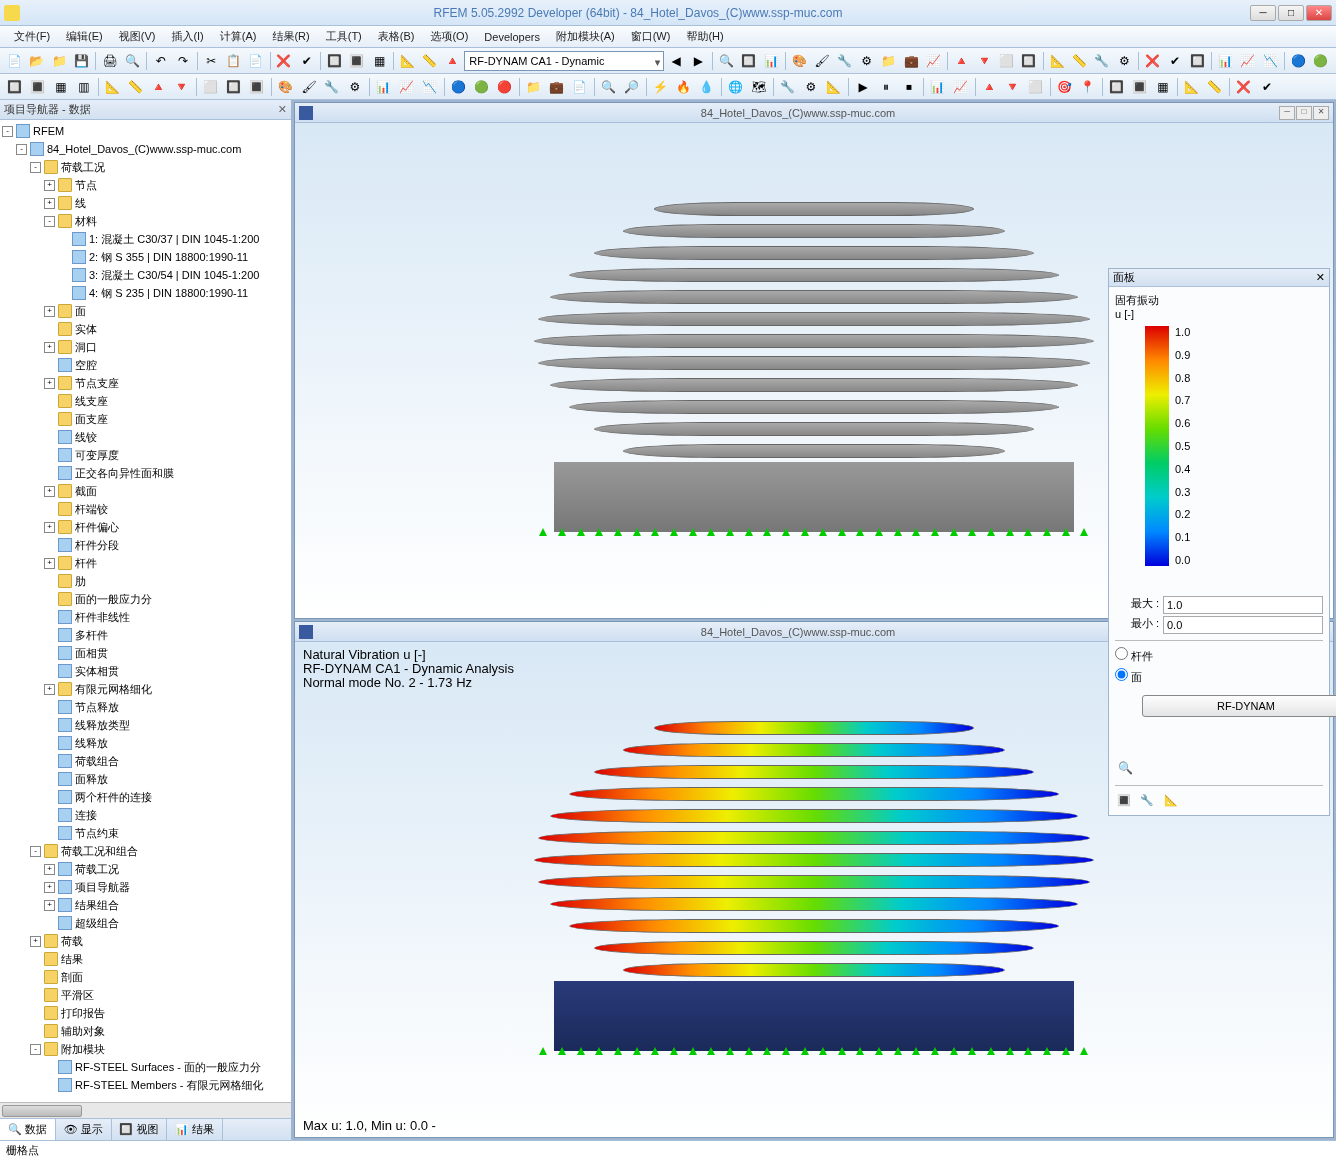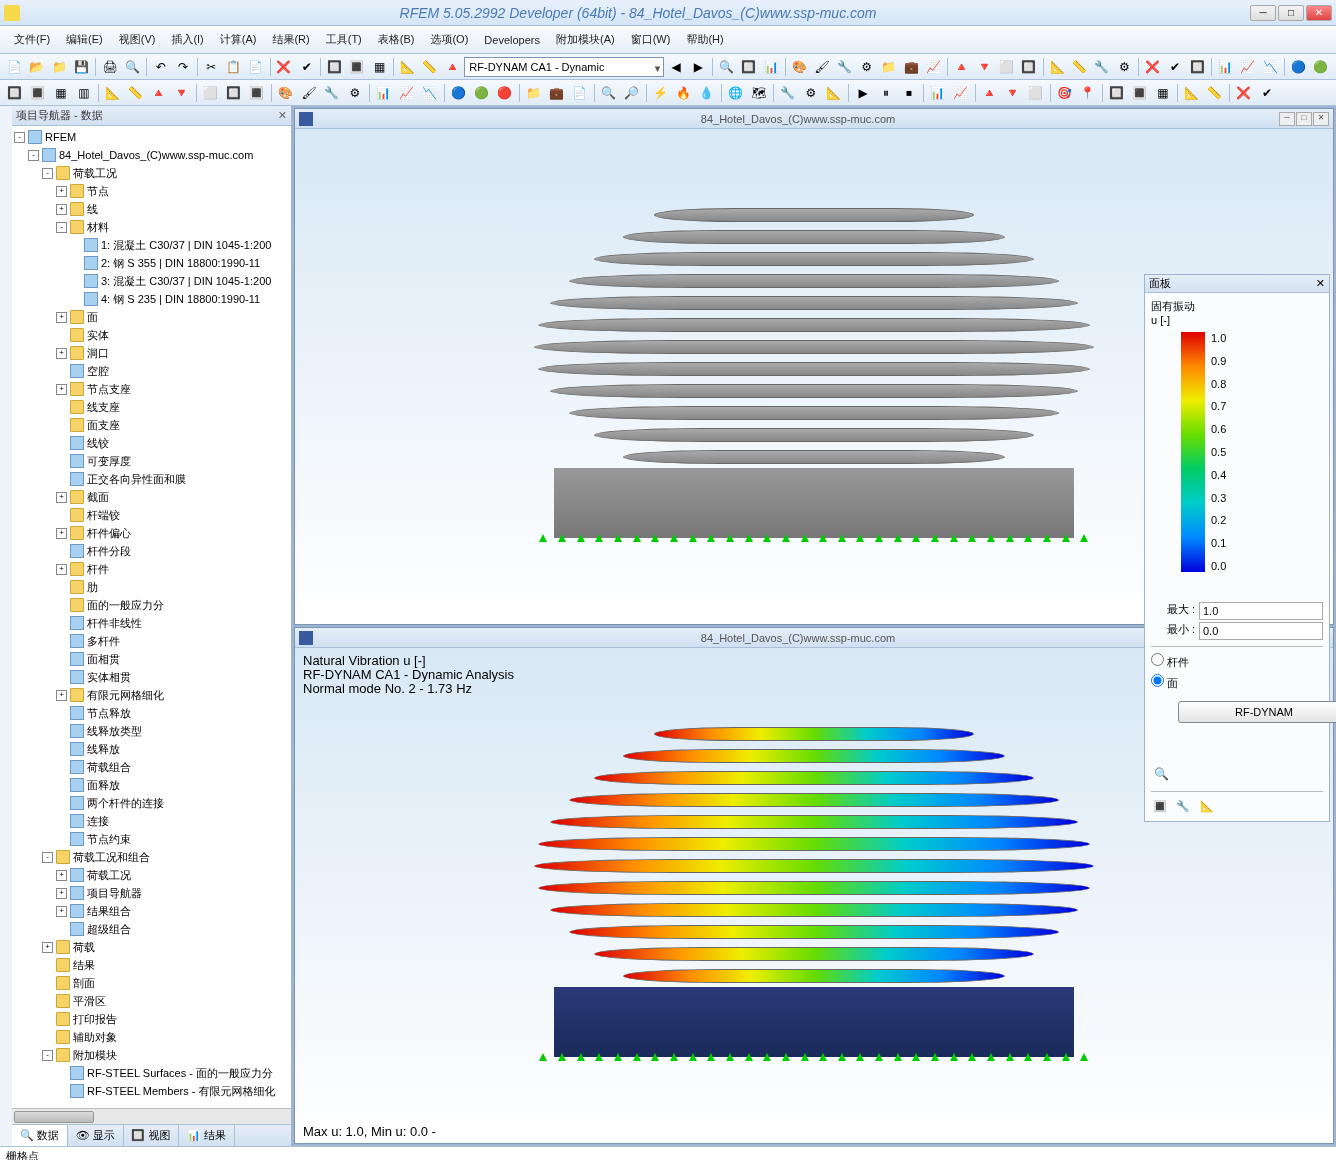--- a/index.html
+++ b/index.html
@@ -1,31 +1,31 @@
 <!DOCTYPE html>
 <html><head>
 <meta charset="utf-8">
 <style>
 *{box-sizing:border-box;margin:0;padding:0;font-family:"Microsoft YaHei",SimSun,Arial,sans-serif;font-size:11px;}
 body{background:#d4e5f7;width:1336px;height:1160px;overflow:hidden;position:relative;}
 .titlebar{height:26px;background:linear-gradient(#e8f1fa,#d4e5f7);display:flex;align-items:center;padding:0 4px;border-bottom:1px solid #a8c0da;}
 .titlebar .app-icon{width:16px;height:16px;background:#f7d94c;border-radius:2px;margin-right:6px;}
-.titlebar .title{flex:1;text-align:center;color:#4a7ab5;font-size:14px;font-style:italic;}
+.titlebar .title{flex:1;text-align:center;color:#4a7ab5;font-size:12px;}
 .winbtns{display:flex;gap:2px;}
 .winbtn{width:26px;height:16px;background:linear-gradient(#f5f5f5,#ddd);border:1px solid #aaa;border-radius:2px;display:flex;align-items:center;justify-content:center;font-size:10px;cursor:pointer;}
 .winbtn.close{background:linear-gradient(#f88,#d44);color:#fff;}
-.menubar{height:28px;background:linear-gradient(#fafcfe,#e6eef8);display:flex;align-items:center;padding:8px 6px;border-bottom:1px solid #a8c0da;}
+.menubar{height:22px;background:linear-gradient(#fafcfe,#e6eef8);display:flex;align-items:center;padding:8px 6px;border-bottom:1px solid #a8c0da;}
 .menubar span{padding:2px 8px;cursor:pointer;color:#222;}
 .toolbar{height:26px;background:linear-gradient(#f5f9fd,#e0ebf6);display:flex;align-items:center;padding:0 4px;border-bottom:1px solid #a8c0da;gap:1px;flex-wrap:nowrap;overflow:hidden;}
 .tbtn{width:22px;height:22px;border:1px solid transparent;border-radius:2px;display:flex;align-items:center;justify-content:center;cursor:pointer;font-size:12px;}
 .tsep{width:1px;height:18px;background:#a8c0da;margin:0 2px;}
 .combo{height:20px;border:1px solid #7a97b8;background:#fff;padding:0 18px 0 4px;min-width:200px;position:relative;font-size:11px;line-height:18px;}
 .combo::after{content:"▾";position:absolute;right:3px;top:1px;color:#555;}
 .mainrow{display:flex;height:1040px;}
-.navpanel{width:292px;background:#eef3fa;border-right:1px solid #9fb5cf;display:flex;flex-direction:column;padding-left:12px;}
+.navpanel{width:292px;background:#eef3fa;border-right:1px solid #9fb5cf;display:flex;flex-direction:column;}
 .navhdr{height:20px;background:linear-gradient(#e6eef8,#d2e0f0);border-bottom:1px solid #a8c0da;padding:0 4px;display:flex;align-items:center;justify-content:space-between;color:#333;}
 .navhdr .x{cursor:pointer;color:#666;}
 .tree{flex:1;background:#fff;overflow:auto;padding:2px 0;}
 .tnode{display:flex;align-items:center;padding:1px 2px;white-space:nowrap;cursor:pointer;line-height:16px;}
 .texp{width:11px;height:11px;border:1px solid #888;background:#fff;display:inline-flex;align-items:center;justify-content:center;font-size:8px;margin-right:3px;flex-shrink:0;}
 .tspace{width:14px;display:inline-block;flex-shrink:0;}
 .ticon{width:14px;height:14px;margin-right:3px;display:inline-flex;align-items:center;justify-content:center;flex-shrink:0;font-size:11px;}
 .ticon.folder{background:#f7d367;border:1px solid #c9a838;border-radius:1px;}
 .ticon.item{background:#a8d0f0;border:1px solid #6b9ac9;}
 .navtabs{height:22px;background:linear-gradient(#e6eef8,#d2e0f0);display:flex;border-top:1px solid #a8c0da;}
@@ -37,21 +37,21 @@
 .viewtitle .vt{flex:1;text-align:center;}
 .viewtitle .vbtns{display:flex;gap:1px;}
 .viewtitle .vb{width:16px;height:14px;border:1px solid #aaa;background:#eee;font-size:8px;text-align:center;cursor:pointer;}
 .canvas{flex:1;background:linear-gradient(#d8e8f5,#f0f6fb 60%,#fff);position:relative;overflow:hidden;}
 .building{position:absolute;left:50%;top:50%;transform:translate(-50%,-55%);width:560px;height:380px;}
 .slab{position:absolute;left:50%;transform:translateX(-50%);height:14px;border-radius:50%/100%;background:linear-gradient(#aaa,#888);border:1px solid #666;}
 .base{position:absolute;bottom:10px;left:50%;transform:translateX(-50%);width:520px;height:70px;background:linear-gradient(#999,#777);}
 .supports{position:absolute;bottom:0;left:50%;transform:translateX(-50%);width:560px;height:14px;display:flex;justify-content:space-around;}
 .sup{width:0;height:0;border-left:4px solid transparent;border-right:4px solid transparent;border-bottom:8px solid #0c0;}
 .overlay-txt{position:absolute;left:8px;color:#000;font-size:13px;line-height:14px;}
-.rpanel{position:absolute;right:6px;top:168px;width:186px;background:#eef3fa;border:1px solid #9fb5cf;z-index:5;}
+.rpanel{position:absolute;right:6px;top:168px;width:222px;background:#eef3fa;border:1px solid #9fb5cf;z-index:5;}
 .rpanel .hd{height:18px;background:linear-gradient(#e6eef8,#d2e0f0);padding:0 4px;display:flex;justify-content:space-between;align-items:center;border-bottom:1px solid #a8c0da;}
 .rpanel .body{padding:6px;background:#fafcfe;}
 .legend{position:relative;height:260px;margin:6px 0 10px 0;display:flex;}
 .legbar{width:24px;height:240px;margin-left:30px;background:linear-gradient(to bottom,#d00,#f80,#ee0,#6d0,#0c6,#0cc,#08f,#00d);}
 .legtxt{margin-left:6px;display:flex;flex-direction:column;justify-content:space-between;height:240px;}
 .maxmin{display:flex;gap:4px;margin:2px 0;}
 .maxmin .lbl{width:44px;text-align:right;}
 .maxmin .val{flex:1;background:#fff;border:1px solid #aaa;height:18px;padding:0 3px;line-height:16px;}
 .radio{margin:4px 0;}
 .pbtn{width:100%;height:22px;background:linear-gradient(#fdfdfd,#e4e4e4);border:1px solid #888;border-radius:3px;margin-top:6px;cursor:pointer;margin-left:27px;}
@@ -293,21 +293,21 @@
           <span class="ticon item"></span>
           <span>2: 钢 S 355 | DIN 18800:1990-11</span>
         </div>
         <div class="tnode">
           <span class="tspace"></span>
           <span class="tspace"></span>
           <span class="tspace"></span>
           <span class="tspace"></span>
           <span class="tspace"></span>
           <span class="ticon item"></span>
-          <span>3: 混凝土 C30/37 | DIN 1045-1:200</span>
+          <span>3: 混凝土 C30/54 | DIN 1045-1:200</span>
         </div>
         <div class="tnode">
           <span class="tspace"></span>
           <span class="tspace"></span>
           <span class="tspace"></span>
           <span class="tspace"></span>
           <span class="tspace"></span>
           <span class="ticon item"></span>
           <span>4: 钢 S 235 | DIN 18800:1990-11</span>
         </div>

